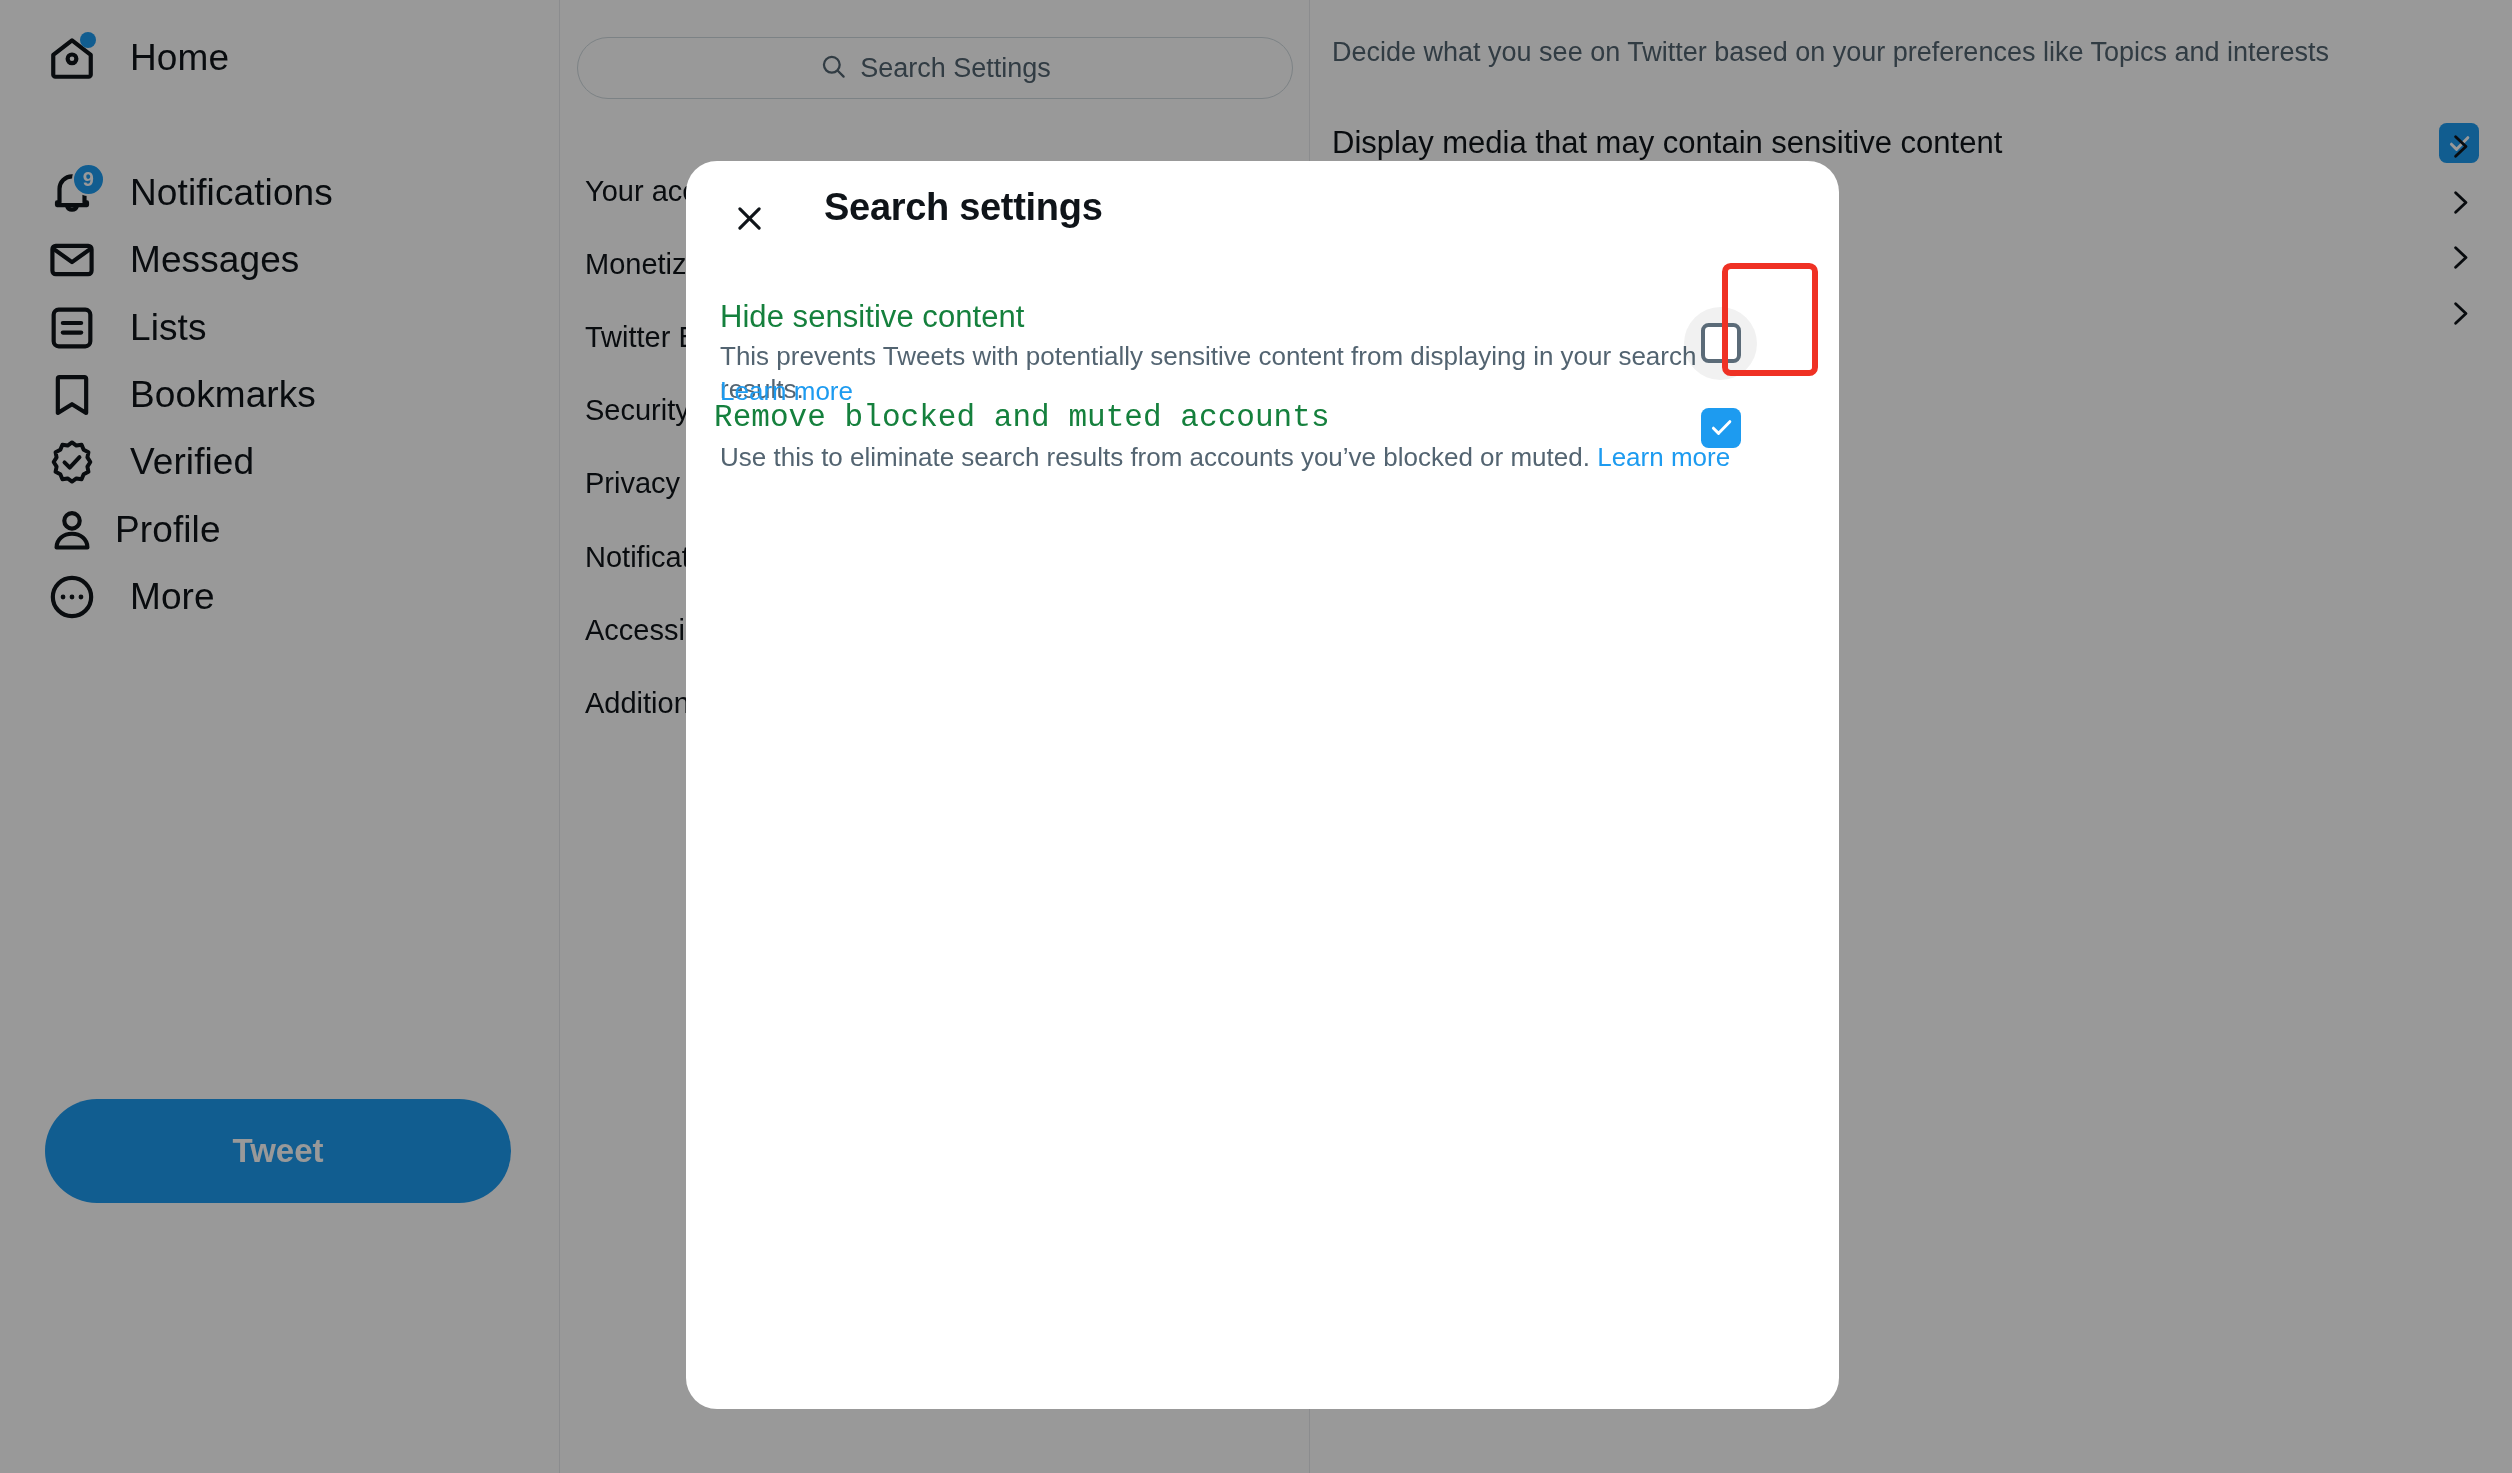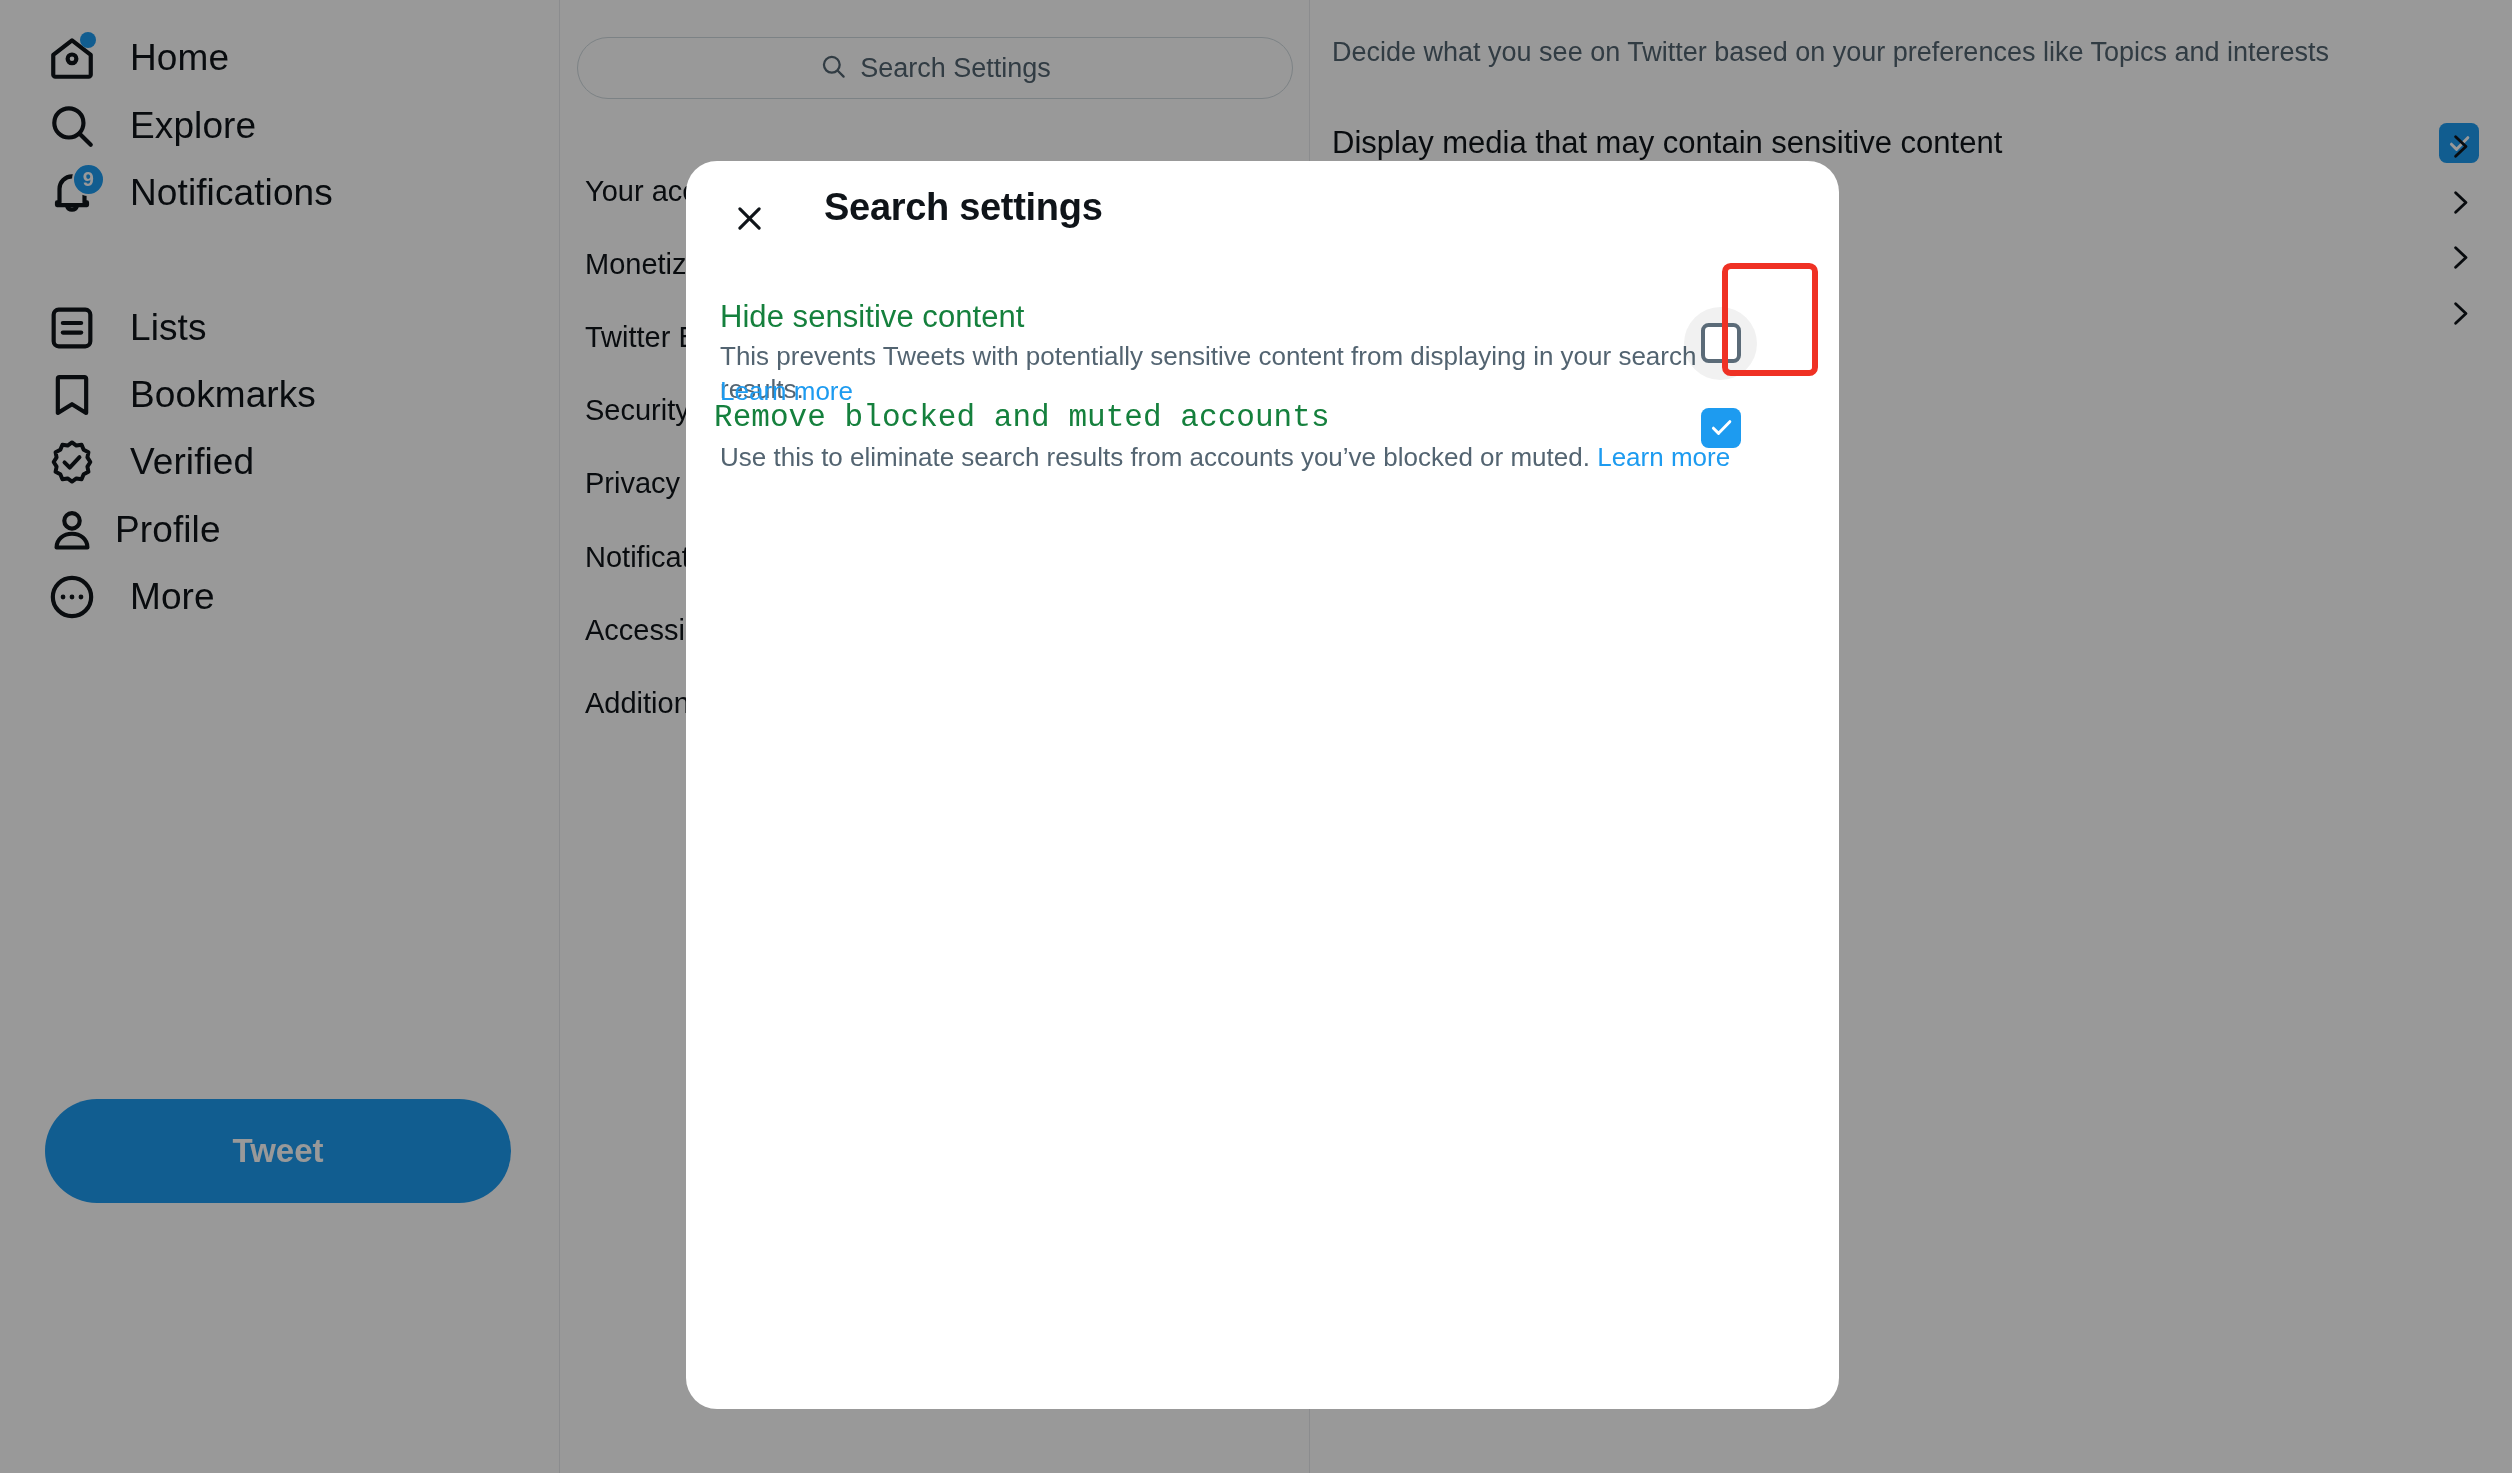--- a/index.html
+++ b/index.html
@@ -185,41 +185,41 @@
         <span class="nav-icon">
           <svg viewBox="0 0 24 24" fill="none" stroke="#0f1419" stroke-width="2" stroke-linejoin="round">
             <path d="M3 10.5 12 3.5l9 7V20a1 1 0 0 1-1 1H4a1 1 0 0 1-1-1z"></path>
             <circle cx="12" cy="12.4" r="2.1"></circle>
           </svg>
           <span class="nav-dot"></span>
         </span>
         <span class="nav-label">Home</span>
       </div>
 
-      <div class="nav-item" style="top:85px;">
-        <span class="nav-icon">
-          <svg viewBox="0 0 24 24" fill="none" stroke="#0f1419" stroke-width="2" stroke-linecap="round">
-            <circle cx="10.5" cy="10.5" r="7"></circle>
-              <line x1="15.8" y1="15.8" x2="21" y2="21"></line>
-          </svg>
-        </span>
-        <span class="nav-label">Explore</span>
-      </div>
 
       <div class="nav-item" style="top:152px;">
         <span class="nav-icon">
           <svg viewBox="0 0 24 24" fill="none" stroke="#0f1419" stroke-width="2" stroke-linecap="round" stroke-linejoin="round">
             <path d="M6 16.5V10a6 6 0 0 1 12 0v6.5h1.2v1.3H4.8v-1.3z"></path>
             <path d="M9.6 18.2a2.5 2.5 0 0 0 4.8 0"></path>
           </svg>
           <span class="nav-badge">9</span>
         </span>
         <span class="nav-label">Notifications</span>
       </div>
 
+      <div class="nav-item" style="top:219px;">
+        <span class="nav-icon">
+          <svg viewBox="0 0 24 24" fill="none" stroke="#0f1419" stroke-width="2" stroke-linejoin="round">
+            <rect x="2.6" y="5.2" width="18.8" height="13.6" rx="1.6"></rect>
+            <path d="M2.8 6.4 12 13l9.2-6.6"></path>
+          </svg>
+        </span>
+        <span class="nav-label">Messages</span>
+      </div>
 
       <div class="nav-item" style="top:287px;">
         <span class="nav-icon">
           <svg viewBox="0 0 24 24" fill="none" stroke="#0f1419" stroke-width="2" stroke-linecap="round" stroke-linejoin="round">
             <rect x="3.2" y="3.2" width="17.6" height="17.6" rx="2.4"></rect>
             <line x1="7.6" y1="9.6" x2="16.4" y2="9.6"></line>
               <line x1="7.6" y1="14.2" x2="16.4" y2="14.2"></line>
           </svg>
         </span>
         <span class="nav-label">Lists</span>

